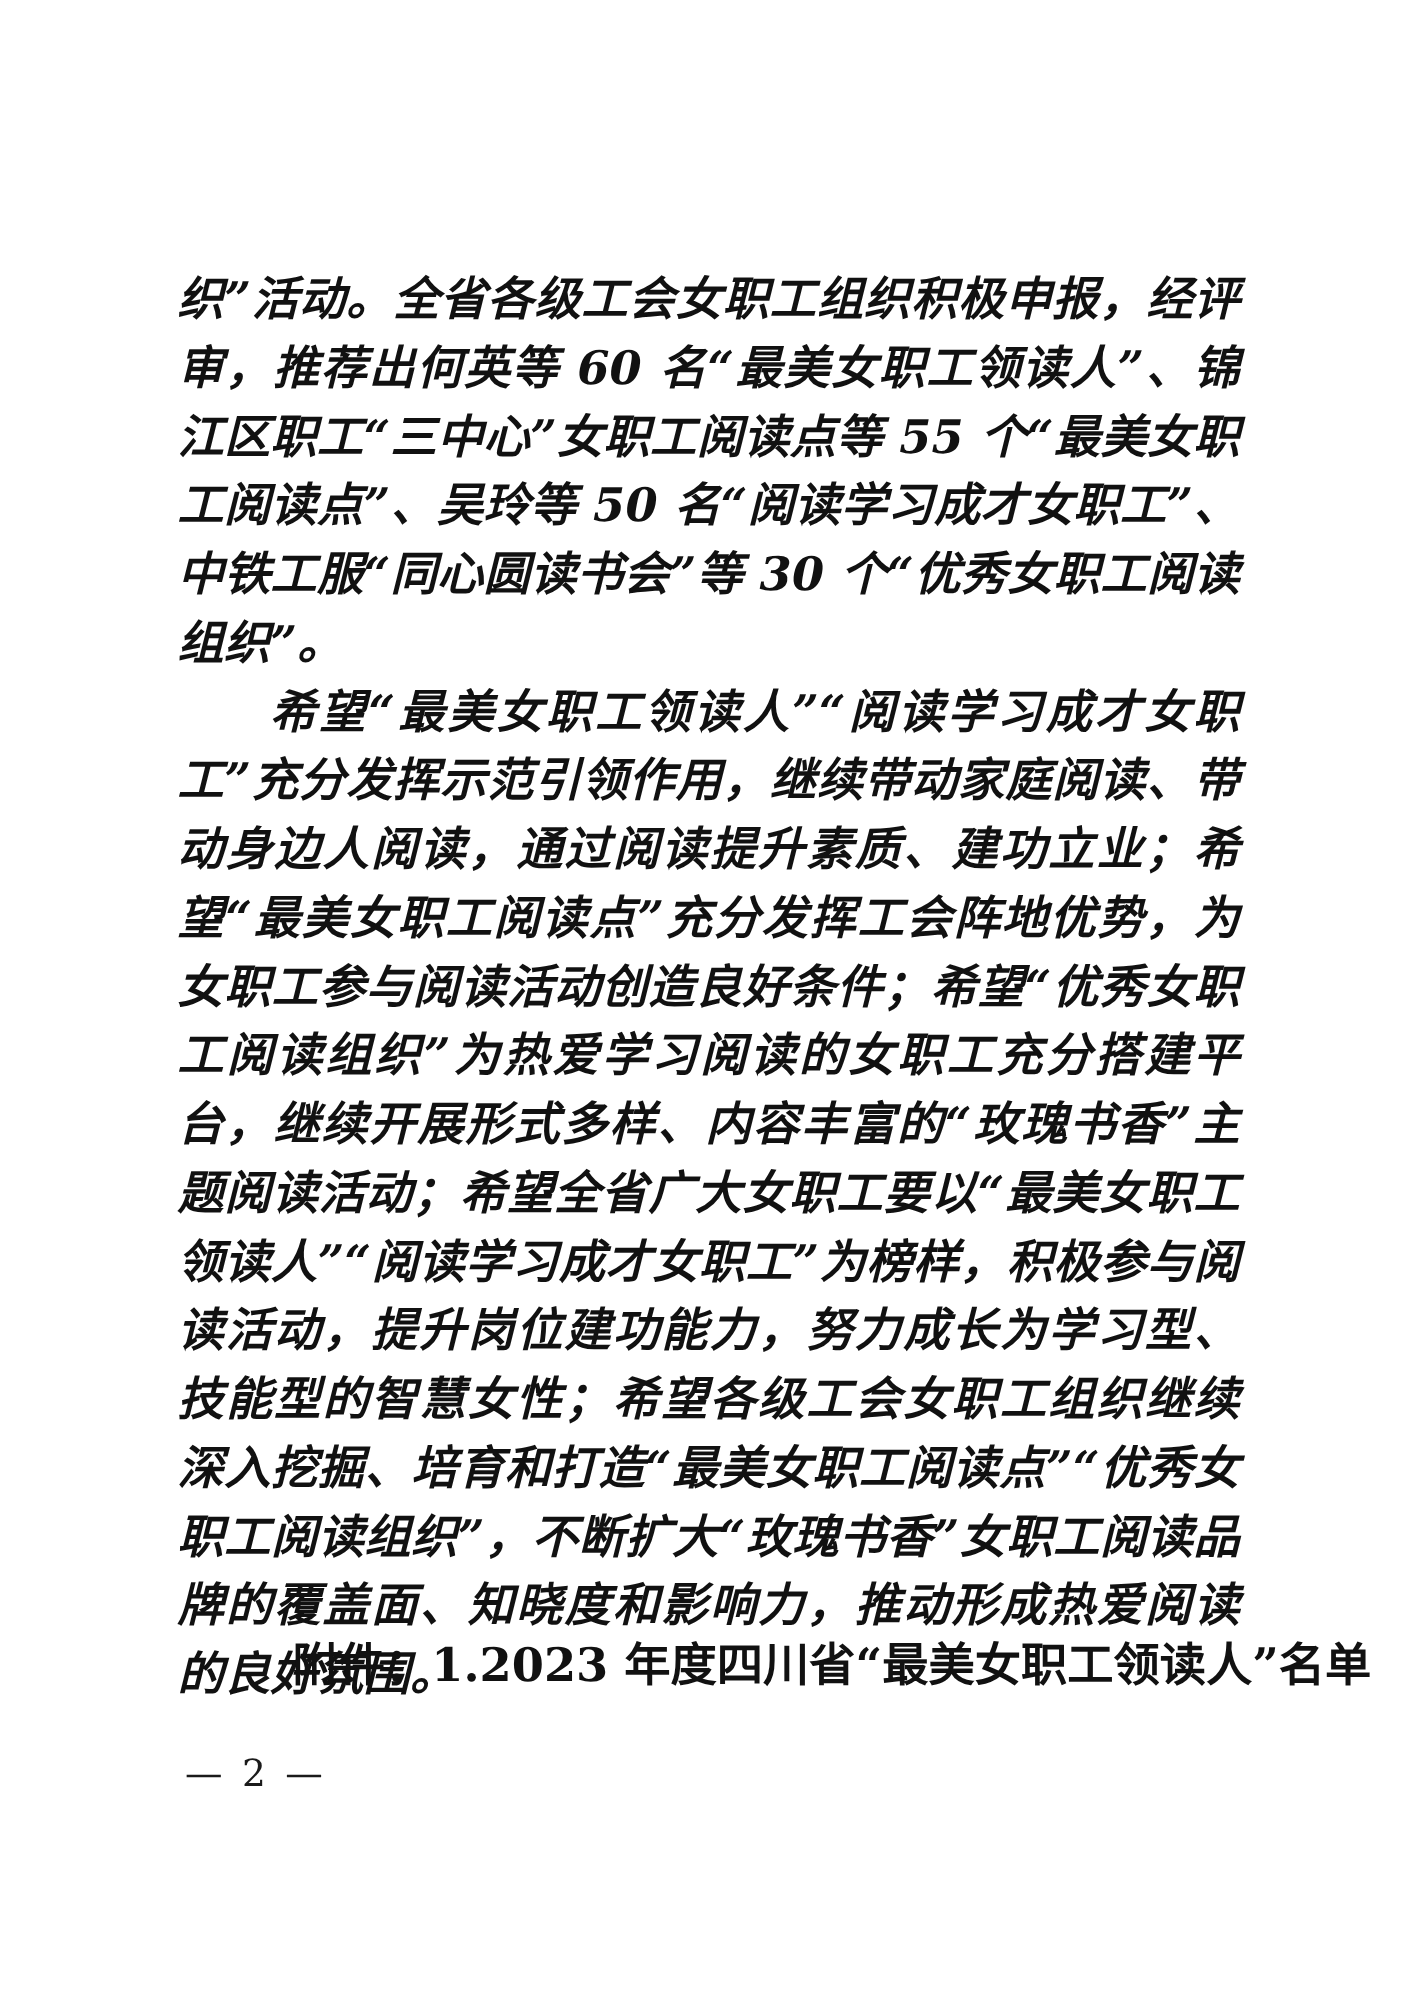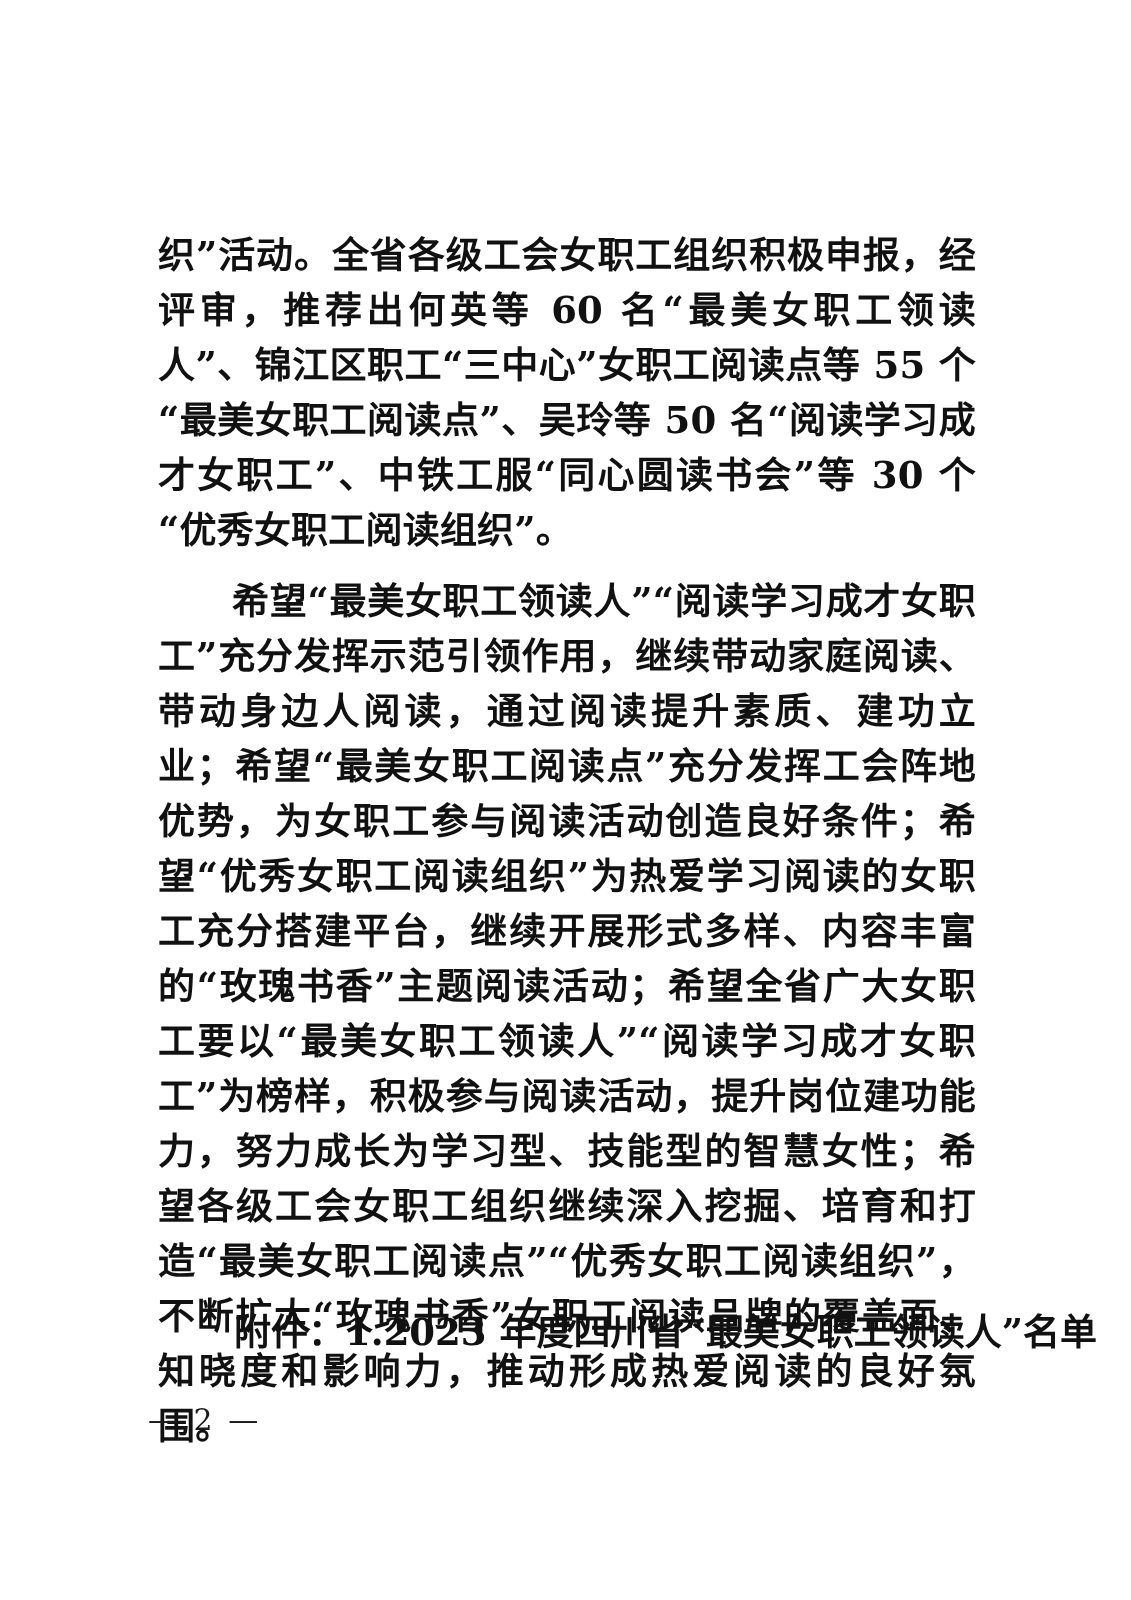--- a/index.html
+++ b/index.html
@@ -20,29 +20,30 @@
     box-sizing: border-box;
   }
   
   .body-area {
     position: absolute;
     left: 142px;
     top: 212px;
     width: 850px;
   }
   .para {
-    margin: 16px;
+    margin: 0;
     font-size: 37px;
     line-height: 55px;
     color: #111111;
     text-align: justify;
     text-justify: inter-ideograph;
     letter-spacing: 0.2px;
     font-weight: 600;
     word-break: break-all;
+    font-style: italic;
   }
   .para.indent {
     text-indent: 2em;
   }
   .para + .para {
     margin-top: 0;
   }
   .attach-block {
     position: absolute;
     left: 142px;

